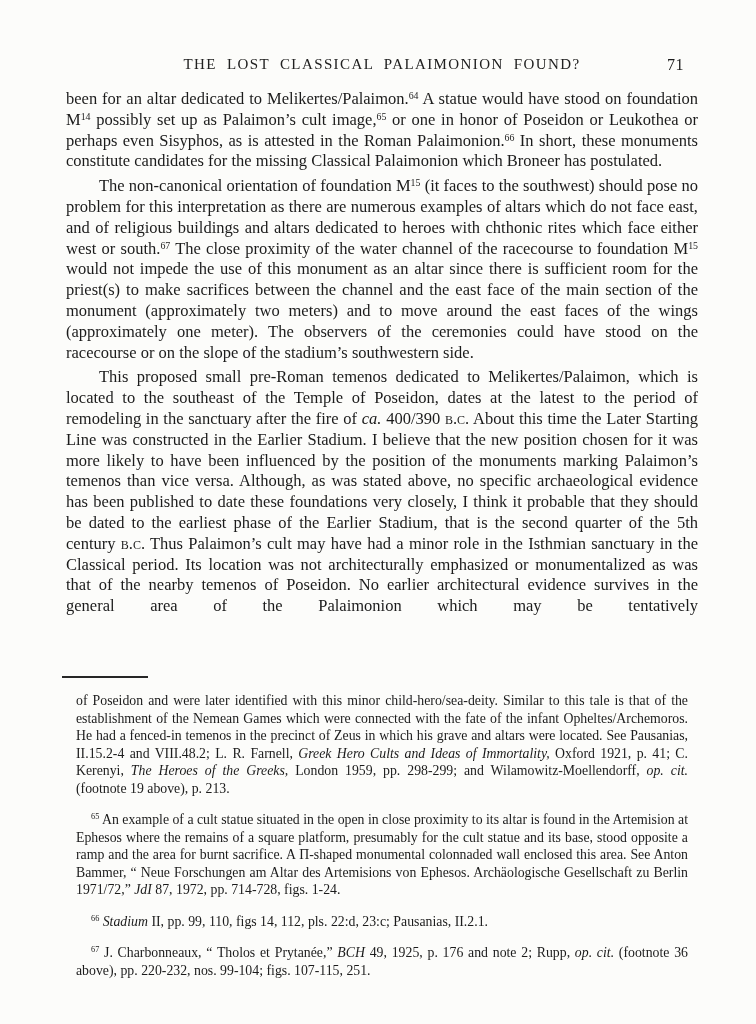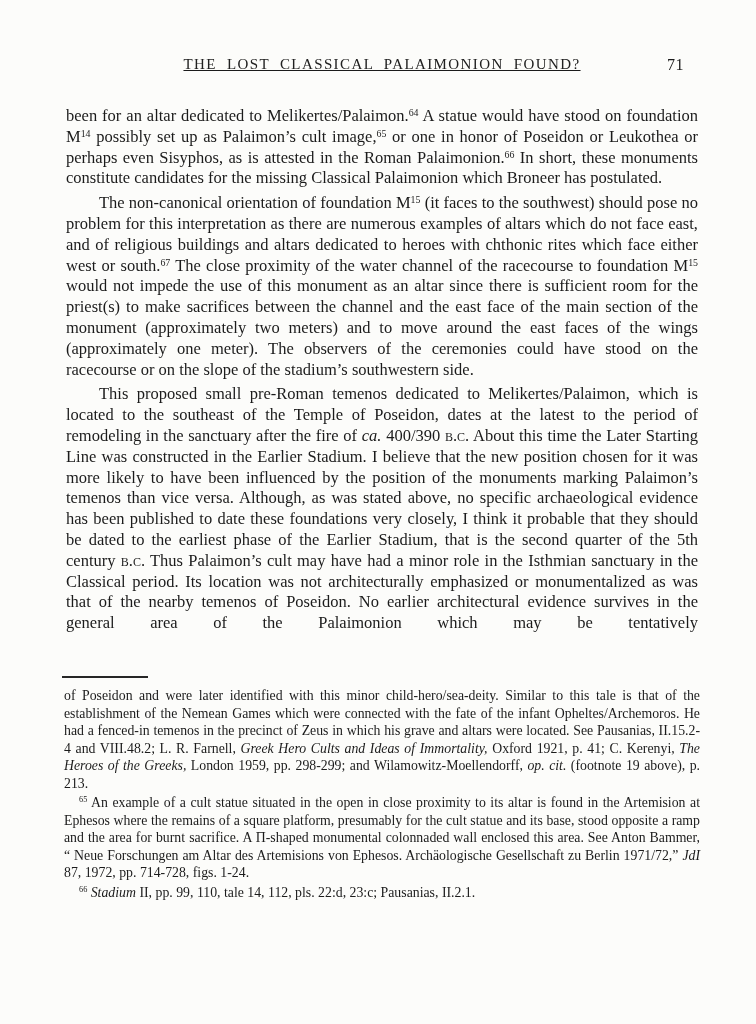--- a/index.html
+++ b/index.html
@@ -19,22 +19,21 @@
   }
   .content {
     position: absolute;
     left: 62px;
     top: 56px;
     width: 640px;
   }
   .header {
     position: relative;
     height: 20px;
-    margin-bottom: 30px;
-    text-decoration: underline;
+    margin-bottom: 13px;
   }
   .running-head {
     text-align: center;
     font-size: 15px;
     letter-spacing: 1.4px;
     word-spacing: 5px;
     color: #202020;
   }
   .page-number {
     position: absolute;
@@ -57,21 +56,21 @@
     top: 670px;
     width: 640px;
   }
   .fnrule {
     width: 86px;
     height: 2px;
     background: #262626;
     margin: 6px 0 9px 0;
   }
   .fn {
-    margin: 2px;
+    margin: 14px;
     font-size: 13.8px;
     line-height: 17.5px;
     text-align: justify;
   }
   .fn.ind { text-indent: 15px; }
   .s-sup {
     font-size: 60%;
     vertical-align: 0.55em;
     line-height: 0;
     letter-spacing: 0;
@@ -96,16 +95,17 @@
       <p class="para ind"><span>The non-canonical orientation of foundation M</span><span class="s-sup">15</span><span> (it faces to the southwest) should pose no problem for this interpretation as there are numerous examples of altars which do not face east, and of religious buildings and altars dedicated to heroes with chthonic rites which face either west or south.</span><span class="s-sup">67</span><span> The close proximity of the water channel of the racecourse to foundation M</span><span class="s-sup">15</span><span> would not impede the use of this monument as an altar since there is sufficient room for the priest(s) to make sacrifices between the channel and the east face of the main section of the monument (approximately two meters) and to move around the east faces of the wings (approximately one meter). The observers of the ceremonies could have stood on the racecourse or on the slope of the stadium’s southwestern side.</span></p>
       <p class="para ind runover"><span>This proposed small pre-Roman temenos dedicated to Melikertes/Palaimon, which is located to the southeast of the Temple of Poseidon, dates at the latest to the period of remodeling in the sanctuary after the fire of </span><span class="s-i">ca.</span><span> 400/390 </span><span class="s-sc">b.c.</span><span> About this time the Later Starting Line was constructed in the Earlier Stadium. I believe that the new position chosen for it was more likely to have been influenced by the position of the monuments marking Palaimon’s temenos than vice versa. Although, as was stated above, no specific archaeological evidence has been published to date these foundations very closely, I think it probable that they should be dated to the earliest phase of the Earlier Stadium, that is the second quarter of the 5th century </span><span class="s-sc">b.c.</span><span> Thus Palaimon’s cult may have had a minor role in the Isthmian sanctuary in the Classical period. Its location was not architecturally emphasized or monumentalized as was that of the nearby temenos of Poseidon. No earlier architectural evidence survives in the general area of the Palaimonion which may be tentatively</span></p>
     </div>
 
   </div>
 
   <div class="fnblock">
     <div class="fnrule"></div>
     <p class="fn"><span>of Poseidon and were later identified with this minor child-hero/sea-deity. Similar to this tale is that of the establishment of the Nemean Games which were connected with the fate of the infant Opheltes/Archemoros. He had a fenced-in temenos in the precinct of Zeus in which his grave and altars were located. See Pausanias, II.15.2-4 and VIII.48.2; L. R. Farnell, </span><span class="s-i">Greek Hero Cults and Ideas of Immortality,</span><span> Oxford 1921, p. 41; C. Kerenyi, </span><span class="s-i">The Heroes of the Greeks,</span><span> London 1959, pp. 298-299; and Wilamowitz-Moellendorff, </span><span class="s-i">op. cit.</span><span> (footnote 19 above), p. 213.</span></p>
     <p class="fn ind"><span class="s-sup">65</span><span> An example of a cult statue situated in the open in close proximity to its altar is found in the Artemision at Ephesos where the remains of a square platform, presumably for the cult statue and its base, stood opposite a ramp and the area for burnt sacrifice. A Π-shaped monumental colonnaded wall enclosed this area. See Anton Bammer, “ Neue Forschungen am Altar des Artemisions von Ephesos. Archäologische Gesellschaft zu Berlin 1971/72,” </span><span class="s-i">JdI</span><span> 87, 1972, pp. 714-728, figs. 1-24.</span></p>
-    <p class="fn ind"><span class="s-sup">66</span><span> </span><span class="s-i">Stadium</span><span> II, pp. 99, 110, tale 14, 112, pls. 22:d, 23:c; Pausanias, II.2.1.</span></p>
+    <p class="fn ind"><span class="s-sup">66</span><span> </span><span class="s-i">Stadium</span><span> II, pp. 99, 110, figs 14, 112, pls. 22:d, 23:c; Pausanias, II.2.1.</span></p>
+    <p class="fn ind"><span class="s-sup">67</span><span> J. Charbonneaux, “ Tholos et Prytanée,” </span><span class="s-i">BCH</span><span> 49, 1925, p. 176 and note 2; Rupp, </span><span class="s-i">op. cit.</span><span> (footnote 36 above), pp. 220-232, nos. 99-104; figs. 107-115, 251.</span></p>
   </div>
 
 </div>
 
 </body></html>

